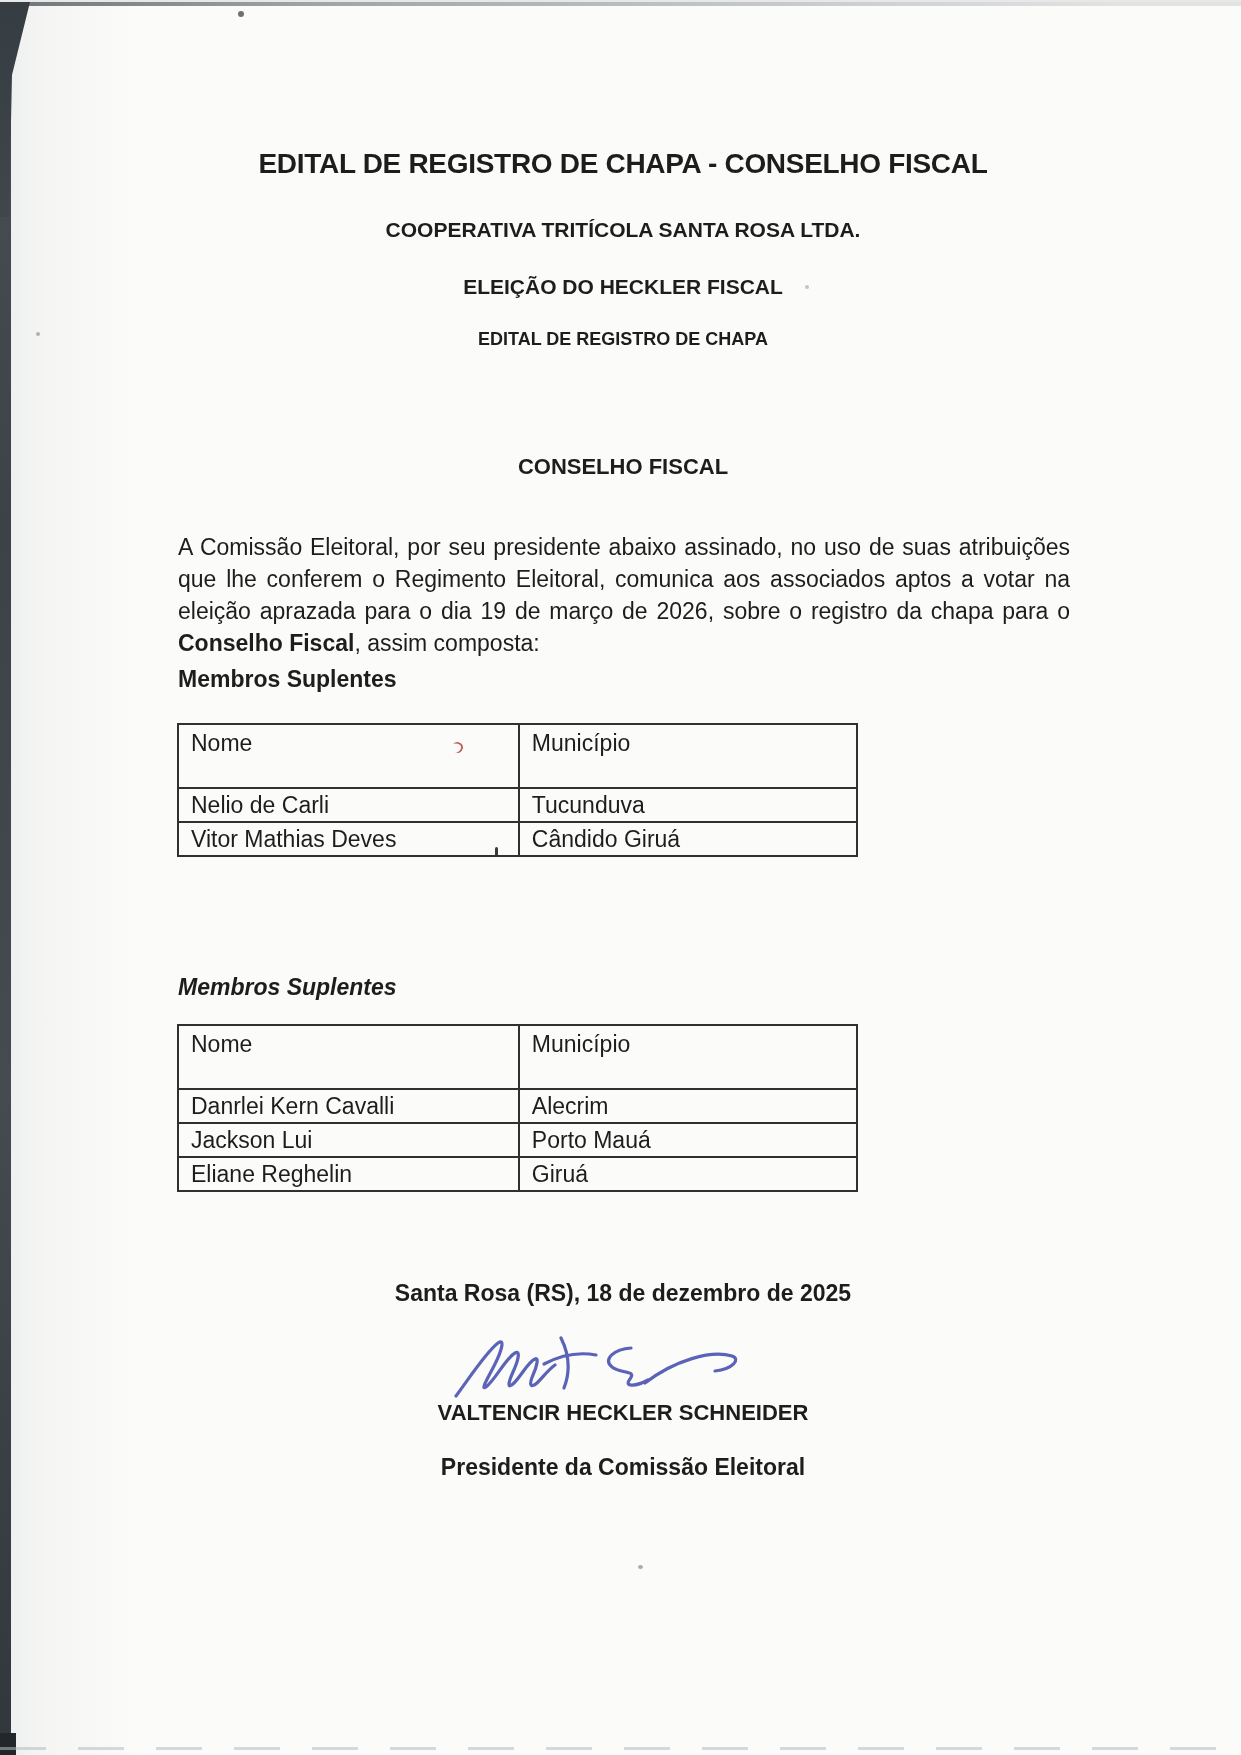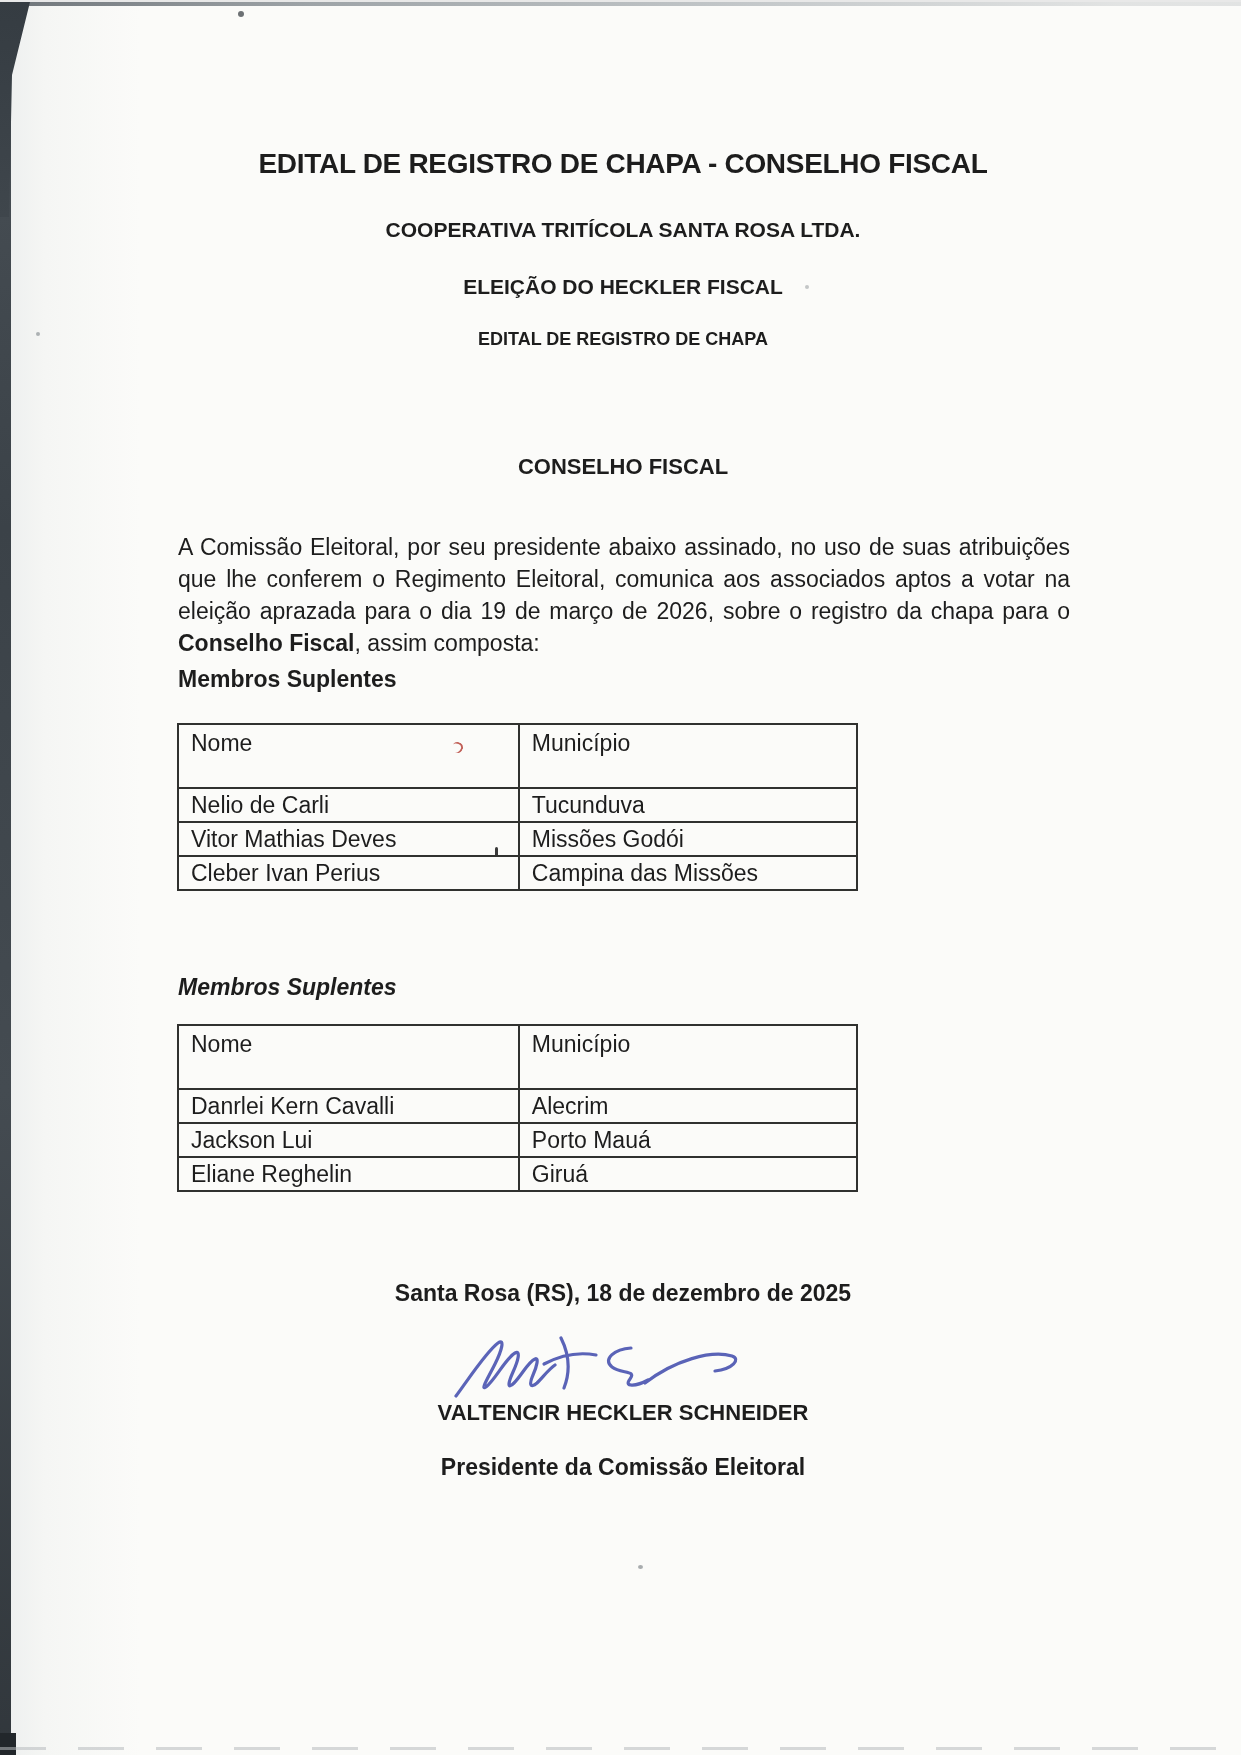--- a/index.html
+++ b/index.html
@@ -126,25 +126,21 @@
       <tr class="hdr">
         <td>Nome</td>
         <td>Município</td>
       </tr>
       <tr class="row">
         <td>Nelio de Carli</td>
         <td>Tucunduva</td>
       </tr>
       <tr class="row">
         <td>Vitor Mathias Deves</td>
-        <td>Missões Godói</td>
-      </tr>
-      <tr class="row">
-        <td>Cleber Ivan Perius</td>
-        <td>Campina das Missões</td>
+        <td>Cândido Giruá</td>
       </tr>
     </tbody>
   </table>
 
   <div class="group-heading hd-suplentes">Membros Suplentes</div>
   <table class="doc-table tbl-suplentes">
     <colgroup>
         <col class="c1">
         <col class="c2">
       </colgroup>

